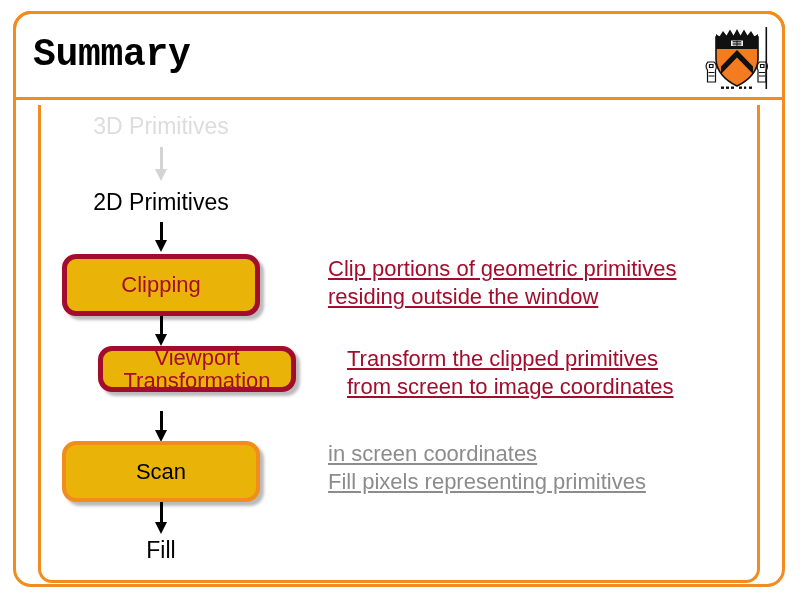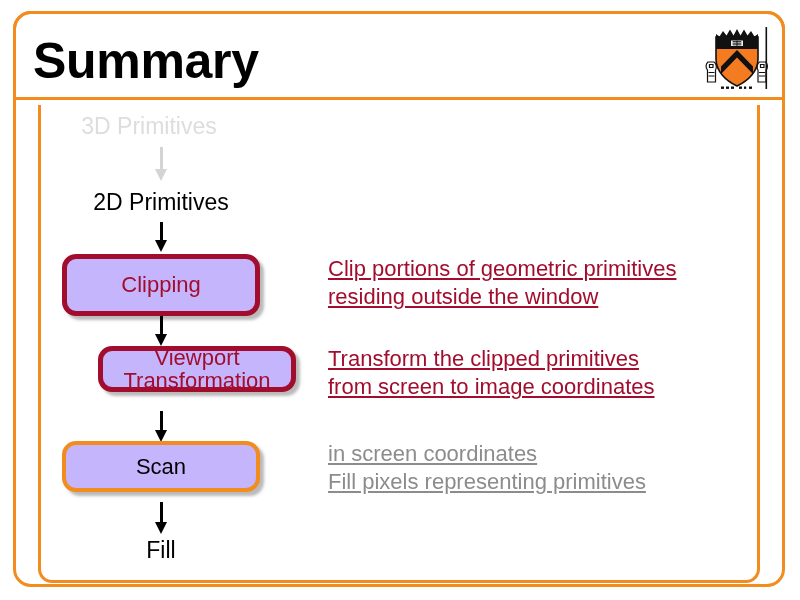--- a/index.html
+++ b/index.html
@@ -70,25 +70,26 @@
     border-radius: 0 0 14px 14px;
     box-sizing: border-box;
     pointer-events: none;
   }
 
   
   .page-title {
     position: absolute;
     left: 33px;
     top: 36px;
-    font-size: 50px;
+    font-size: 38px;
     font-weight: bold;
     color: #000000;
     letter-spacing: -0.3px;
     line-height: 1;
+    font-family: Liberation Mono, monospace;
   }
 
   
   .logo {
     position: absolute;
     left: 703px;
     top: 26px;
     width: 68px;
     height: 66px;
   }
@@ -101,21 +102,21 @@
   }
 
   .node-label {
     position: absolute;
     text-align: center;
     font-size: 23px;
     line-height: 1.05;
     white-space: nowrap;
   }
   .label-3d {
-    left: 49px;
+    left: 61px;
     top: 114px;
     width: 200px;
     color: #DDDDDD;
   }
   .label-2d {
     left: 61px;
     top: 190px;
     width: 200px;
     color: #000000;
     text-align: center;
@@ -165,21 +166,21 @@
 
   .arrow-d { top: 502px; height: 33px; }
   .arrow-d .shaft { height: 22px; background: #000000; }
   .arrow-d .head  { top: 20px; border-top: 12px solid #000000; }
 
   
   .stage-box {
     position: absolute;
     left: 62px;
     width: 198px;
-    background: #c4b5fd;
+    background: #eab308;
     border-radius: 14px;
     box-sizing: border-box;
     display: flex;
     align-items: center;
     justify-content: center;
     text-align: center;
     box-shadow: 4px 4px 3px rgba(130,130,130,0.55);
   }
   .stage-box .stage-text {
     font-size: 22px;
@@ -196,36 +197,36 @@
   .box-viewport {
     top: 346px;
     height: 46px;
     border: 5px solid #A30D2D;
     margin-left: 36px;
   }
   .box-viewport .stage-text { color: #A30D2D; }
 
   .box-scan {
     top: 441px;
-    height: 51px;
+    height: 61px;
     border: 4px solid #F28C1E;
   }
   .box-scan .stage-text { color: #000000; }
 
   
   .desc {
     position: absolute;
     left: 328px;
     width: 440px;
     font-size: 22px;
     line-height: 1.28;
     text-decoration: underline;
   }
   .desc-clip     { top: 255px; color: #A30D2D; }
-  .desc-viewport { top: 345px; color: #A30D2D; }
+  .desc-viewport { top: 345px; color: #A30D2D; margin-left: 19px; }
   .desc-scan     { top: 440px; color: #8C8C8C; }
   .desc .l2 { display: block; }
 </style>
 </head>
 <body>
 
 <div id="slide">
 
   <div class="header-box"></div>
   <div class="header-rule"></div>

